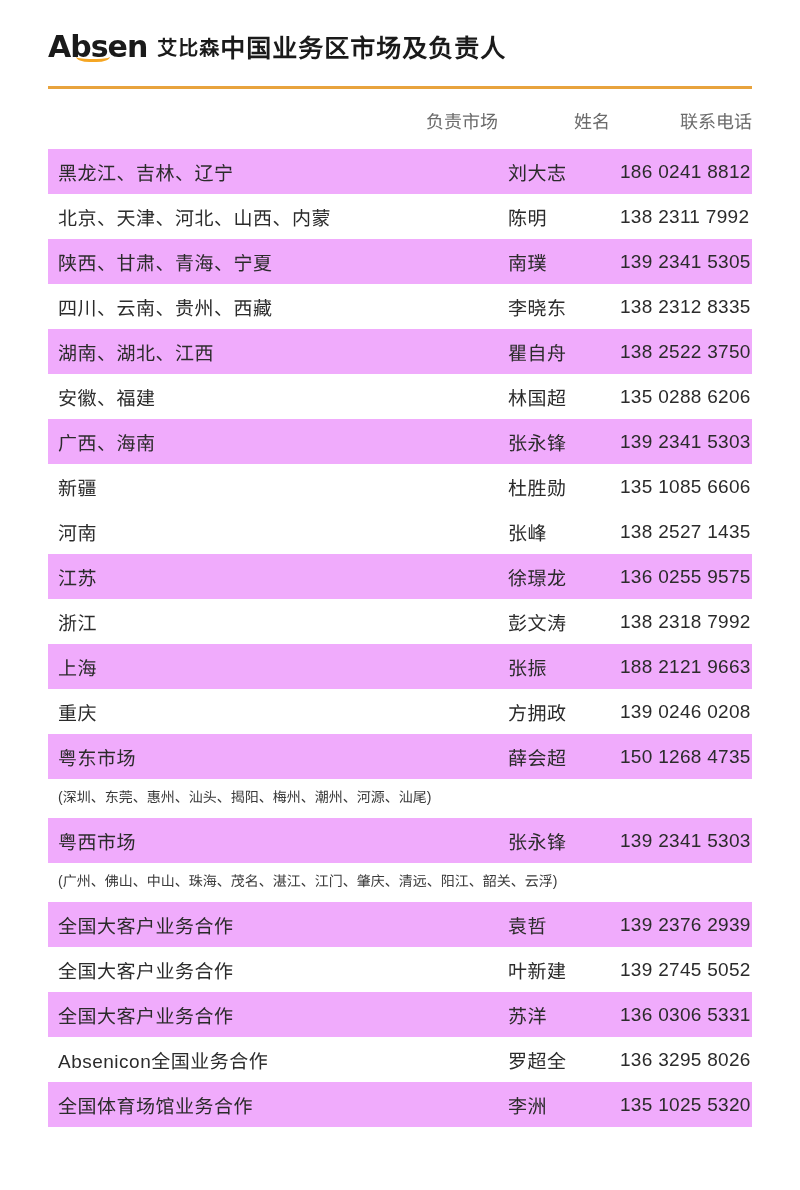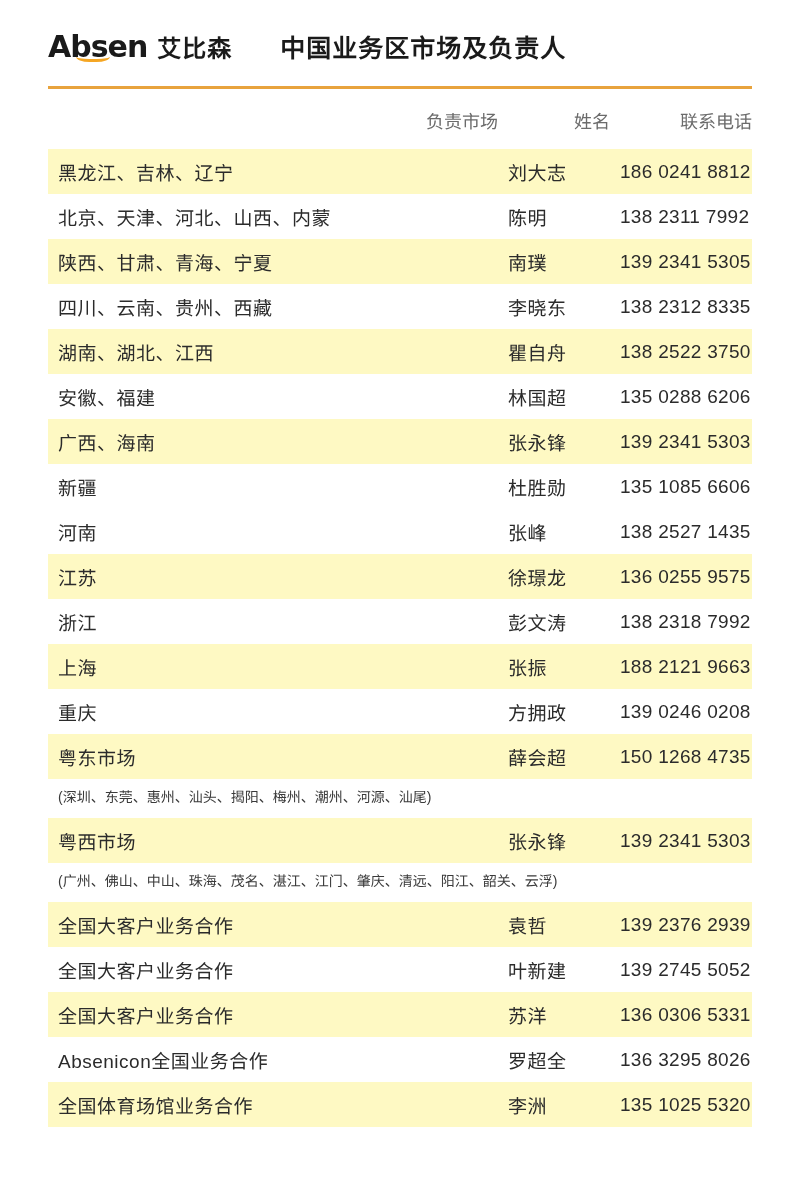--- a/index.html
+++ b/index.html
@@ -22,21 +22,20 @@
     padding: 0 48px;
   }
 
   
   .header {
     display: flex;
     align-items: center;
     height: 86px;
     padding-top: 6px;
     box-sizing: border-box;
-    gap: 48px;
   }
   .logo {
     display: flex;
     align-items: center;
     gap: 10px;
     flex: 0 0 auto;
   }
   .logo-mark {
     font-size: 30px;
     font-weight: bold;
@@ -48,21 +47,21 @@
   .logo-mark .swoosh {
     position: absolute;
     left: 28px;
     top: 20px;
     width: 34px;
     height: 10px;
     border-bottom: 3px solid #f5a623;
     border-radius: 0 0 40% 40%;
   }
   .logo-cn {
-    font-size: 24px;
+    font-size: 20px;
     font-weight: bold;
     color: #1a1a1a;
     letter-spacing: 1px;
   }
   .doc-title {
     flex: 1 1 auto;
     font-size: 25px;
     font-weight: bold;
     color: #1a1a1a;
     letter-spacing: 1px;
@@ -99,21 +98,21 @@
   }
 
   .table td {
     font-size: 19px;
     color: #2b2b2b;
     padding: 9px 0 9px 10px;
     white-space: nowrap;
     vertical-align: middle;
   }
   tr.shade td {
-    background: #fef9c3;
+    background: #f0abfc;
   }
   td.market {
     letter-spacing: 0.5px;
   }
   td.name {
     letter-spacing: 0.5px;
   }
   td.phone {
     letter-spacing: 0.3px;
     font-family: "Liberation Sans", sans-serif;

